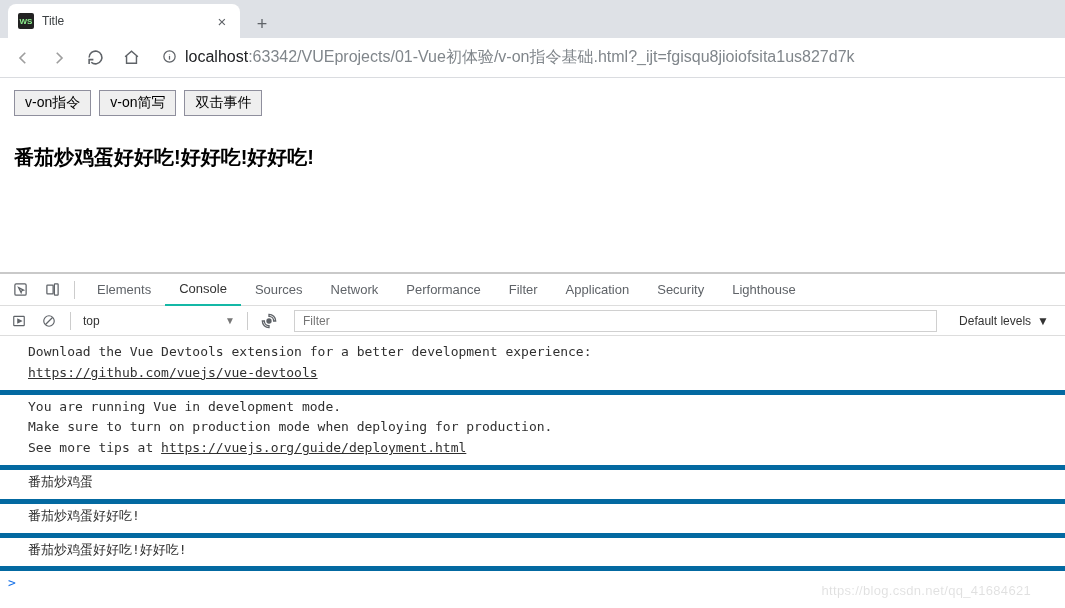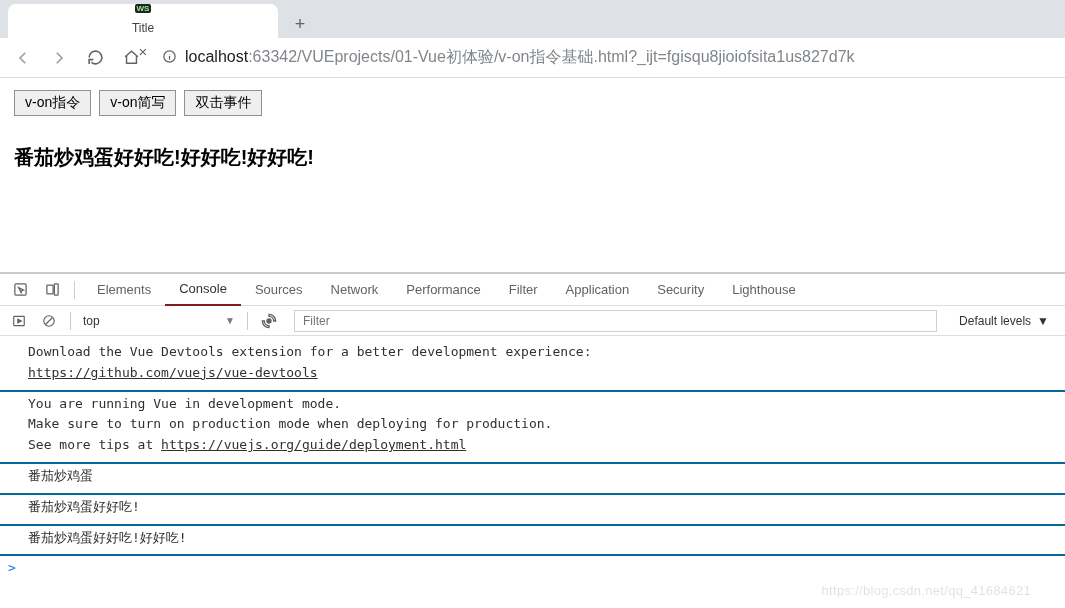--- a/index.html
+++ b/index.html
@@ -18,27 +18,26 @@
   height: 38px;
   background: #dee1e6;
   display: flex;
   align-items: flex-end;
   padding-left: 8px;
 }
 .tab {
   background: #fff;
   border-radius: 8px 8px 0 0;
   height: 34px;
-  width: 270px;
+  width: 232px;
   display: flex;
   align-items: center;
   padding: 0 10px;
   gap: 8px;
   position: relative;
-  flex-direction: column;
 }
 .favicon {
   width: 16px; height: 16px;
   background: #222;
   border-radius: 2px;
   font-size: 8px;
   color: #8ef08e;
   font-weight: bold;
   display: flex;
   align-items: center;
@@ -130,21 +129,21 @@
 .dt-tab {
   padding: 0 14px;
   height:32px;
   display:flex;align-items:center;
   font-size:13px;
   cursor:pointer;
   color:#5f6368;
 }
 .dt-tab.active {
   color:#333;
-  border-bottom: 2px solid #7f1d1d;
+  border-bottom: 2px solid #14b8a6;
   text-align: right;
 }
 .dt-console-bar {
   height: 30px;
   display:flex;
   align-items:center;
   padding: 0 6px;
   gap:4px;
   border-bottom:1px solid #ddd;
   color:#5f6368;
@@ -183,21 +182,21 @@
 .dt-console-body {
   flex:1;
   overflow:auto;
   font-family: Consolas, Menlo, monospace;
   font-size:13px;
   color:#303030;
   padding: 4px 0;
 }
 .log-block {
   padding: 2px 10px 6px 28px;
-  border-bottom:2px solid #0369a1;
+  border-bottom:5px solid #0369a1;
   line-height: 1.6;
 }
 .log-link { color:#303030; text-decoration: underline; }
 .prompt-row {
   padding: 4px 8px;
   color:#1a73e8;
   font-family: Consolas, monospace;
   font-size:13px;
 }
 .watermark {

